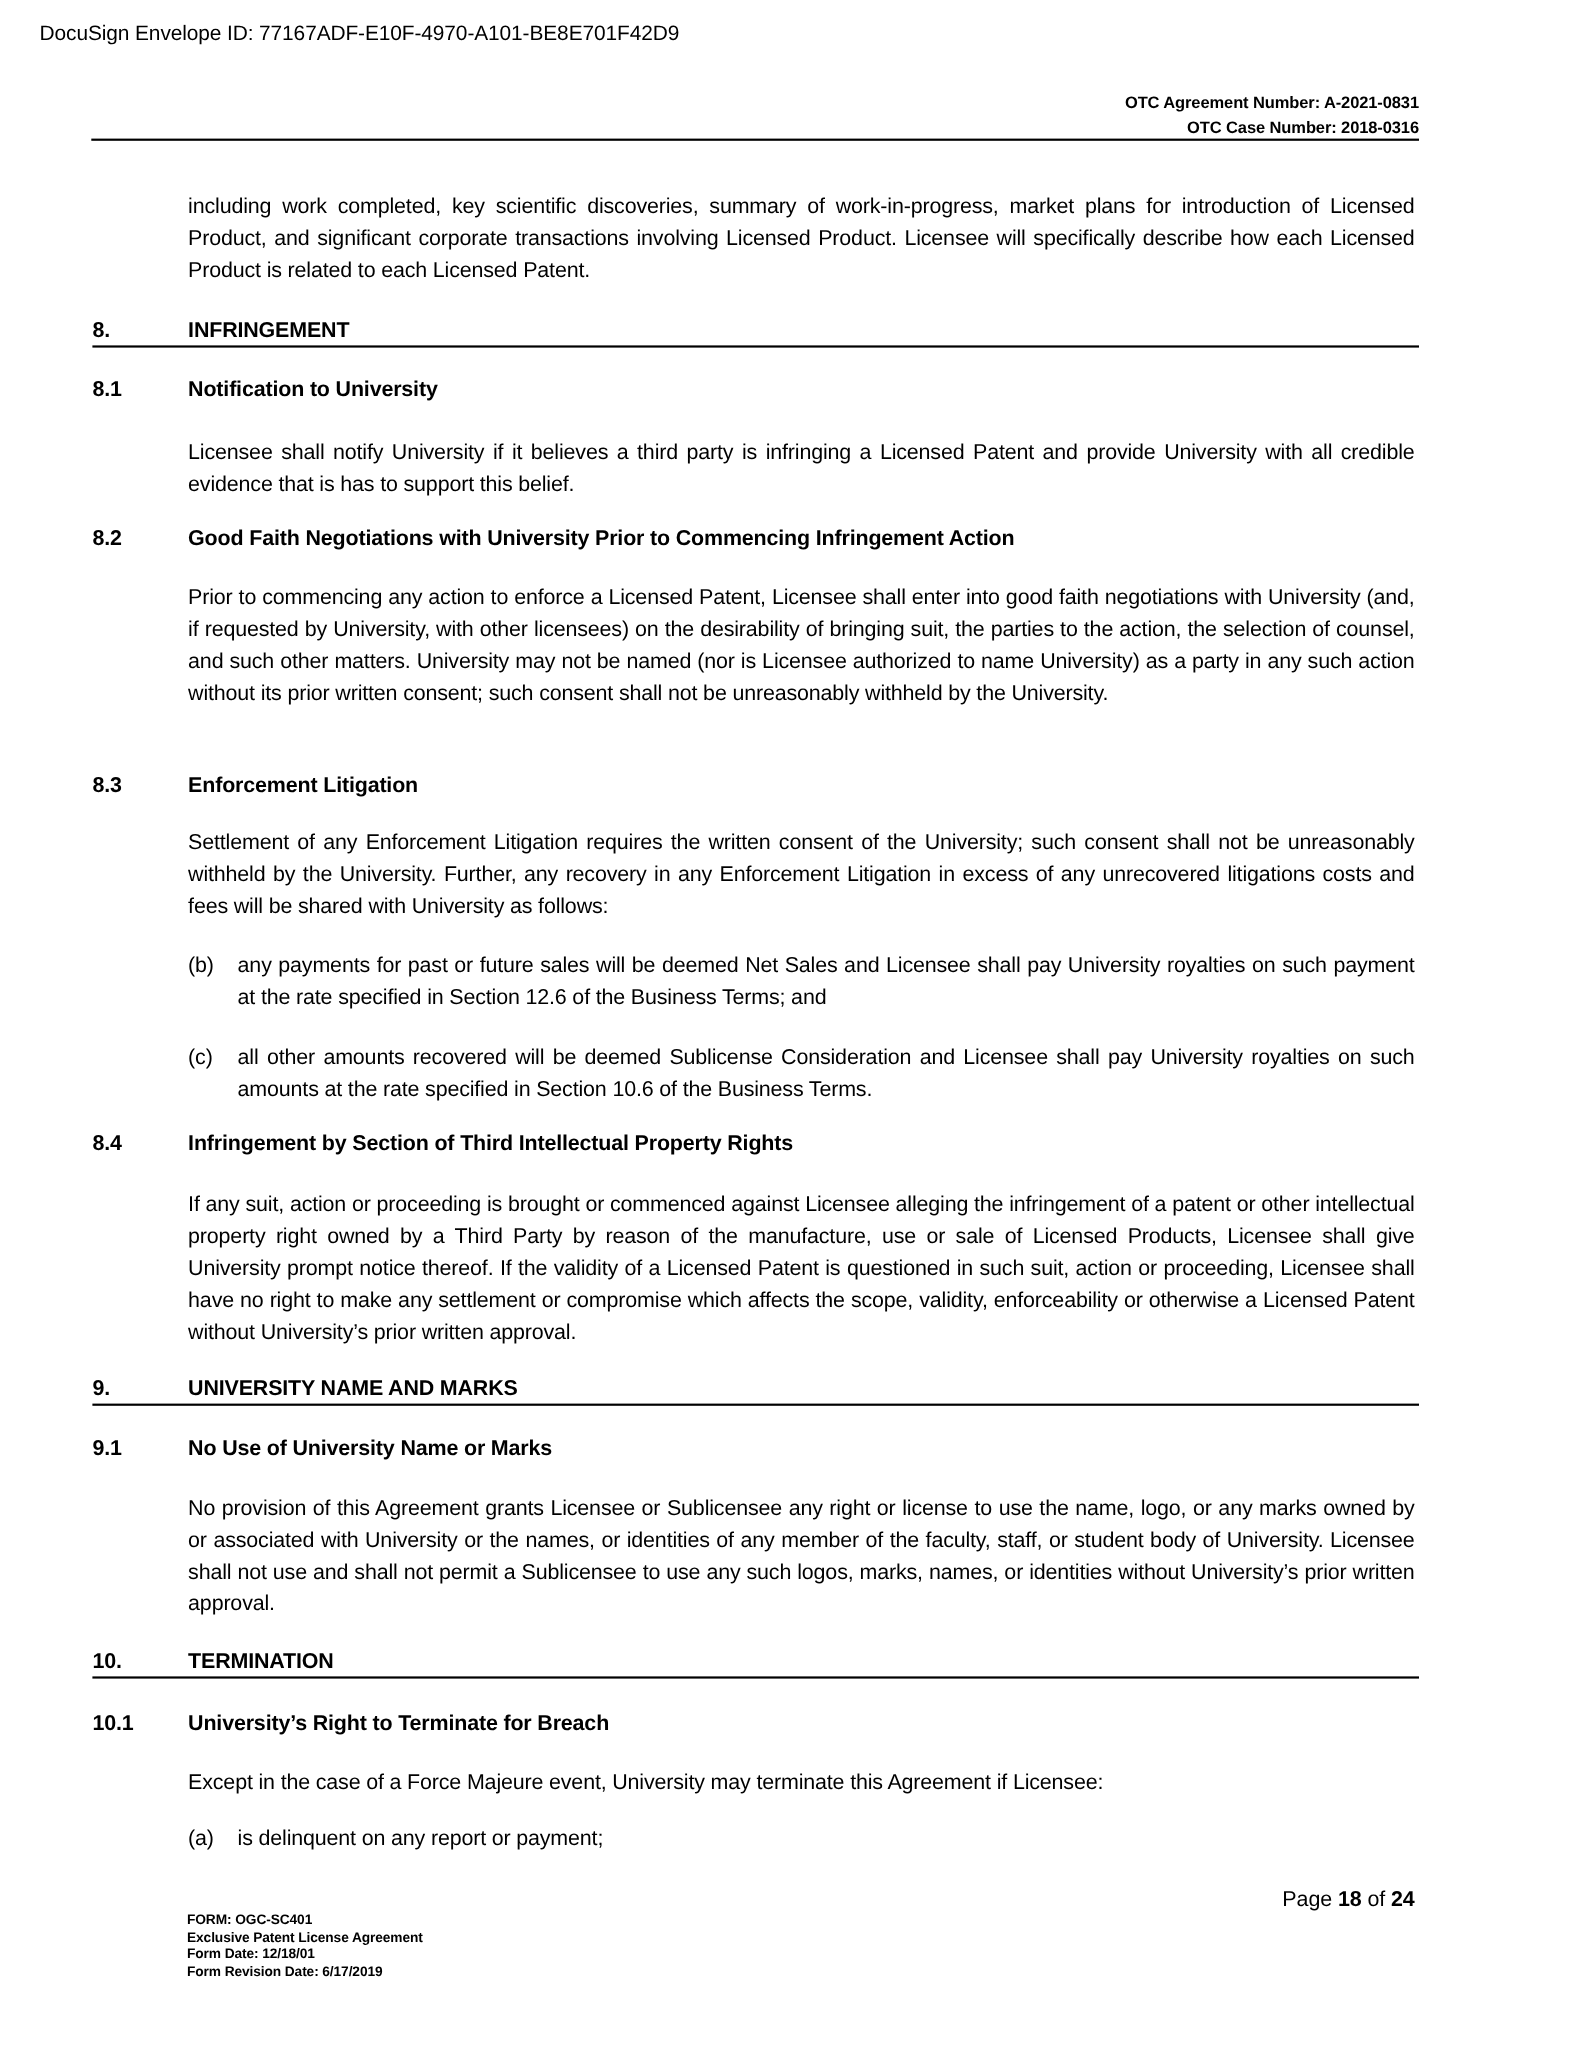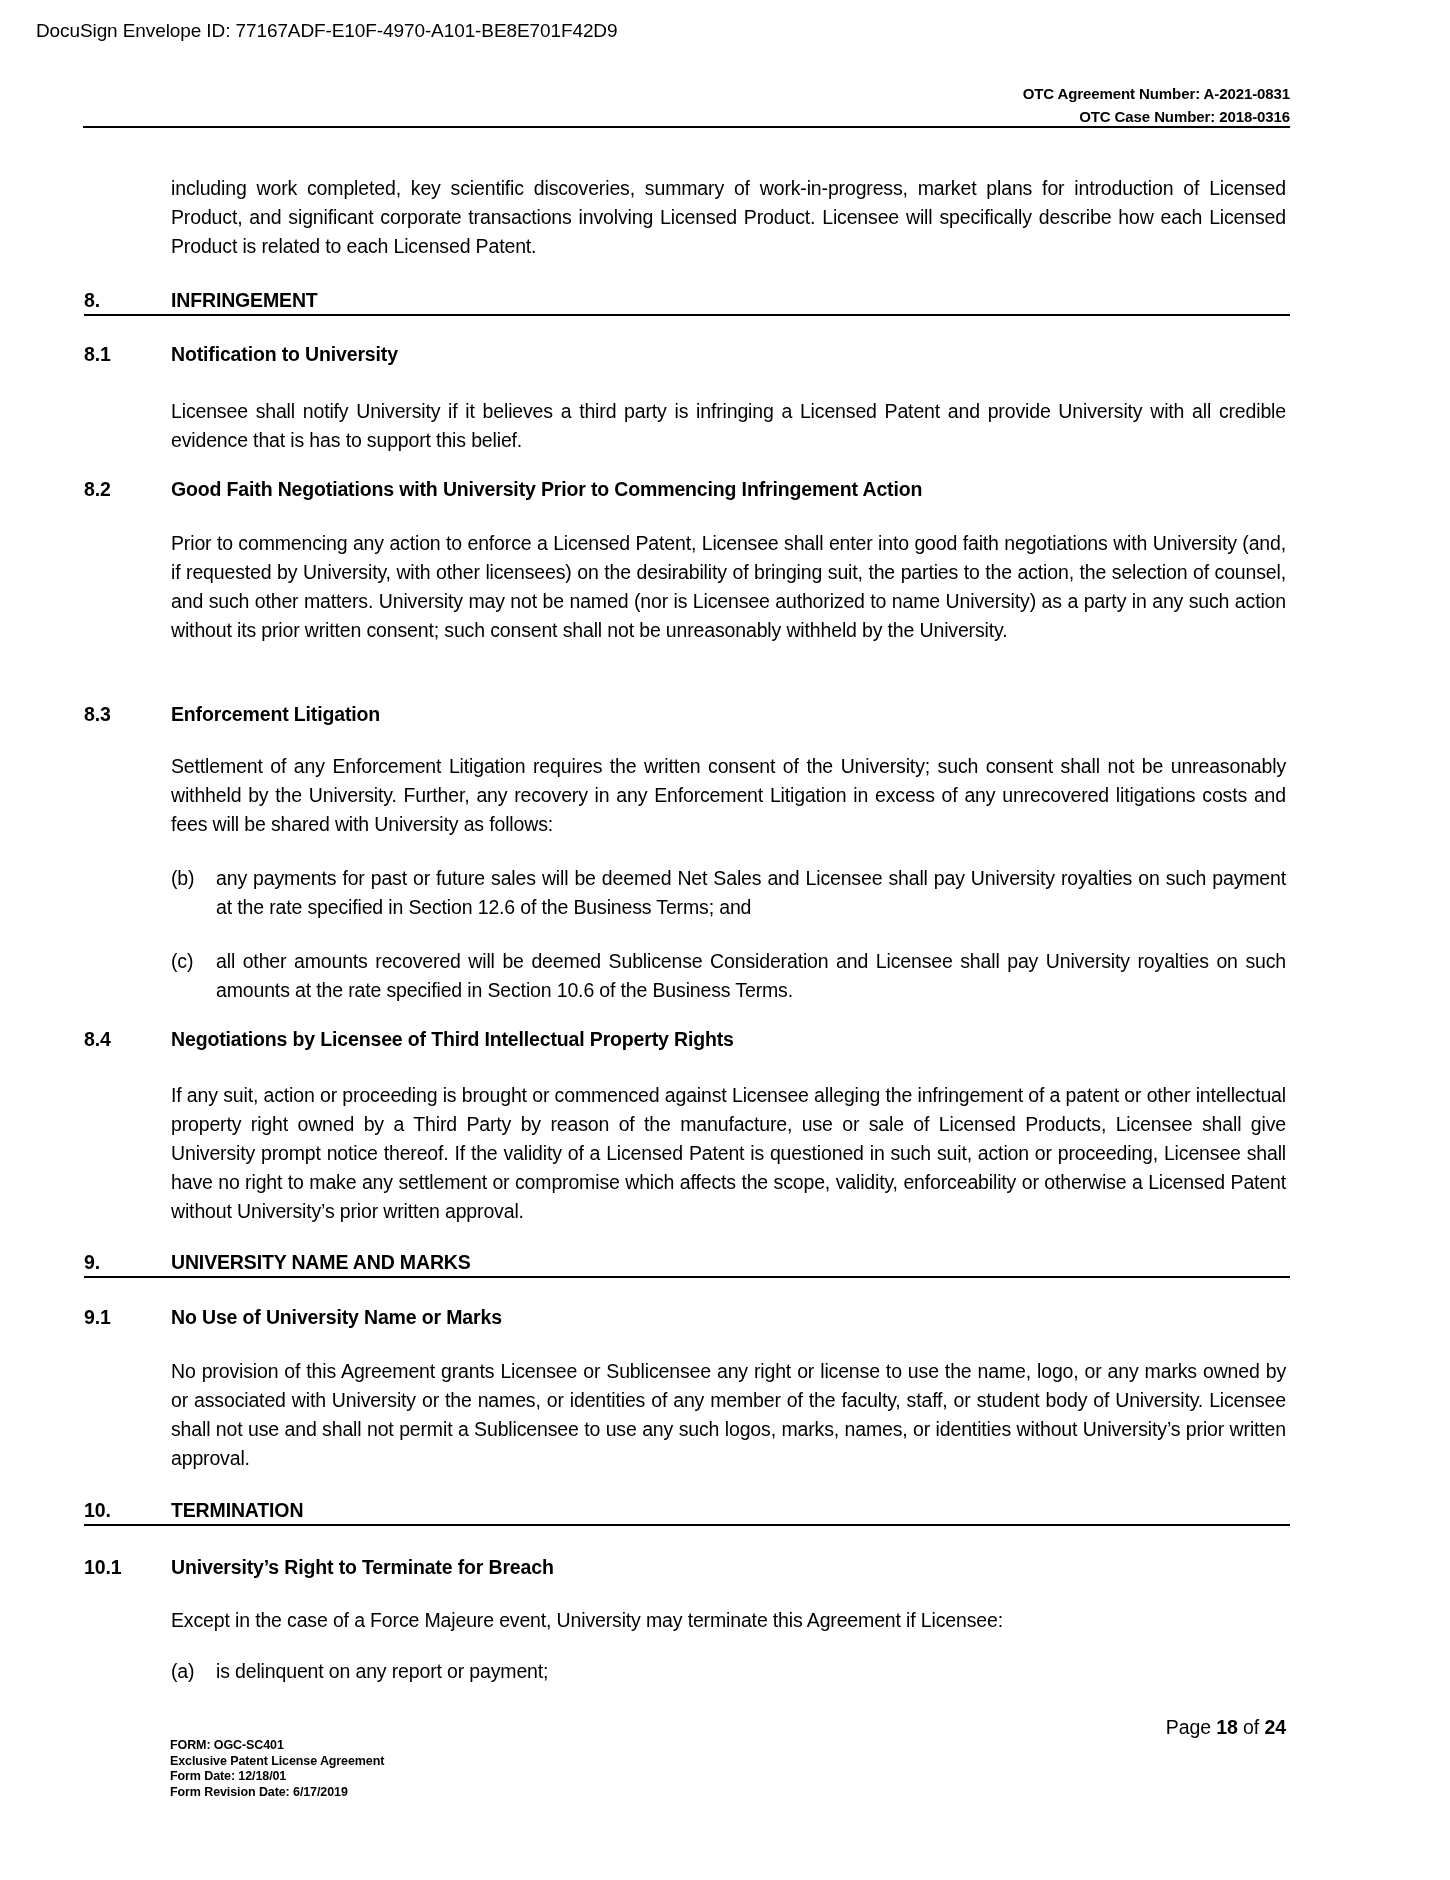--- a/index.html
+++ b/index.html
@@ -128,21 +128,21 @@
     <span class="li-text">any payments for past or future sales will be deemed Net Sales and Licensee shall pay University royalties on such payment at the rate specified in Section 12.6 of the Business Terms; and</span>
   </div>
 
   <div class="blk list-item" style="top:947px">
     <span class="li-marker">(c)</span>
     <span class="li-text">all other amounts recovered will be deemed Sublicense Consideration and Licensee shall pay University royalties on such amounts at the rate specified in Section 10.6 of the Business Terms.</span>
   </div>
 
   <div class="blk sec-head" style="top:1026px">
     <span class="sec-num">8.4</span>
-    <span class="sec-title">Negotiations by Licensee of Third Intellectual Property Rights</span>
+    <span class="sec-title">Infringement by Section of Third Intellectual Property Rights</span>
   </div>
   <div class="blk para" style="top:1081px">If any suit, action or proceeding is brought or commenced against Licensee alleging the infringement of a patent or other intellectual property right owned by a Third Party by reason of the manufacture, use or sale of Licensed Products, Licensee shall give University prompt notice thereof. If the validity of a Licensed Patent is questioned in such suit, action or proceeding, Licensee shall have no right to make any settlement or compromise which affects the scope, validity, enforceability or otherwise a Licensed Patent without University’s prior written approval.</div>
 
   <div class="blk sec-head ruled" style="top:1249px">
     <span class="sec-num">9.</span>
     <span class="sec-title">UNIVERSITY NAME AND MARKS</span>
   </div>
 
   <div class="blk sec-head" style="top:1304px">
     <span class="sec-num">9.1</span>

